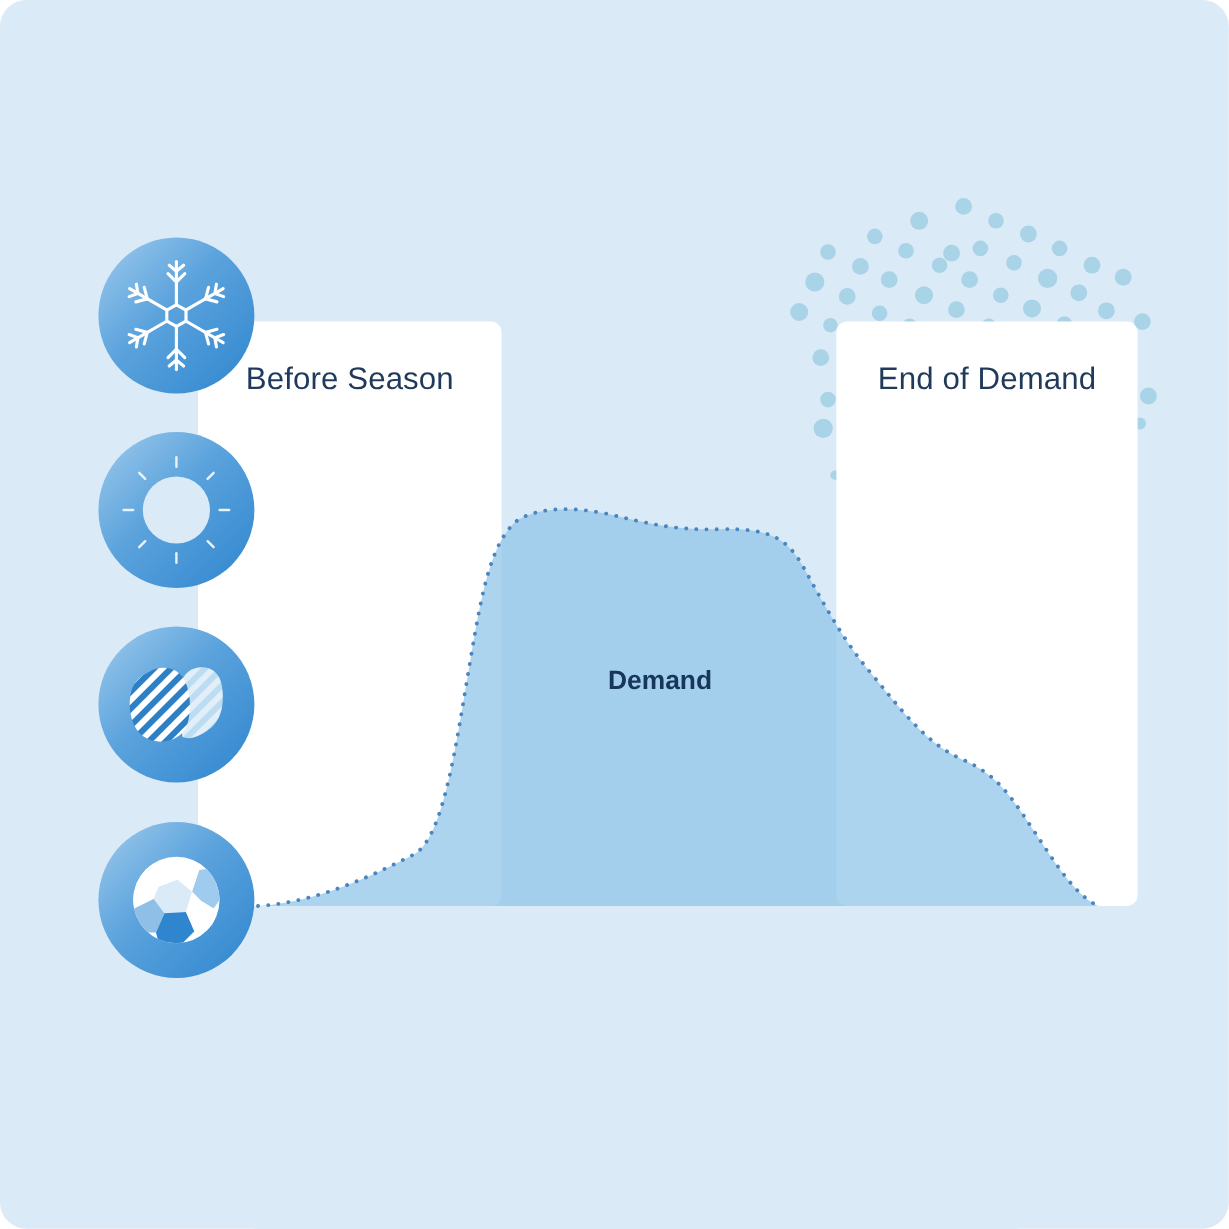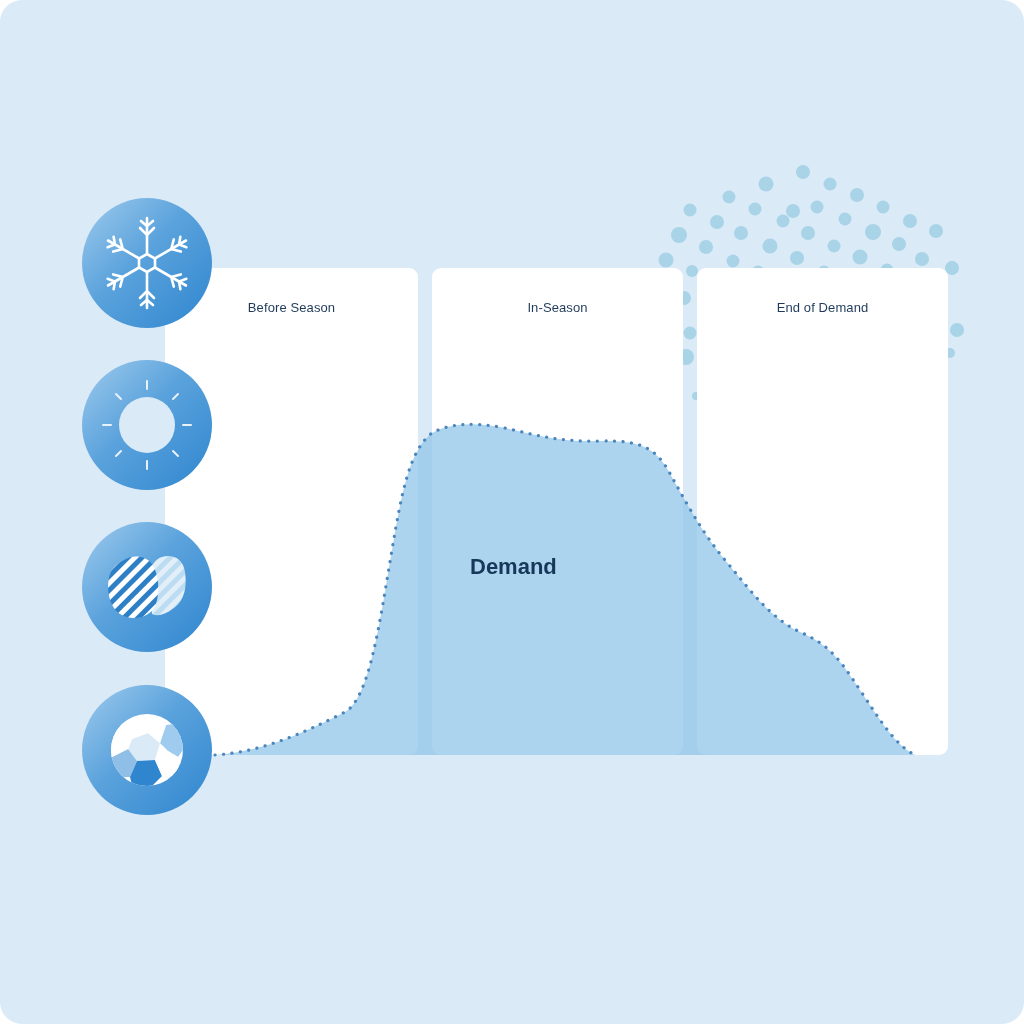--- a/index.html
+++ b/index.html
@@ -1,21 +1,21 @@
 <!DOCTYPE html>
 <html><head>
   <meta charset="utf-8">
   <style>
     html, body { margin: 0; padding: 0; background: #ffffff; }
     body { width: 1024px; height: 1024px; overflow: hidden; font-family: "Liberation Sans", "DejaVu Sans", sans-serif; }
     .canvas { position: absolute; left: 0; top: 0; width: 1024px; height: 1024px; background: #dbeaf7; border-radius: 22px; overflow: hidden; }
     .layer { position: absolute; left: 0; top: 0; width: 1024px; height: 1024px; }
     .panel { position: absolute; top: 268px; height: 487px; background: #ffffff; border-radius: 9px; }
-    .panel-title { position: absolute; left: 0; right: 0; top: 32px; text-align: center; font-size: 13px; color: #1f3a5a; letter-spacing: 0.1px; }
-    .demand-label { position: absolute; left: 470px; top: 554px; width: 160px; font-size: 22px; font-weight: bold; color: #16365a; }
+    .panel-title { position: absolute; left: 0; right: 0; top: 32px; text-align: center; font-size: 26px; color: #1f3a5a; letter-spacing: 0.1px; }
+    .demand-label { position: absolute; left: 470px; top: 554px; width: 160px; text-align: center; font-size: 22px; font-weight: bold; color: #16365a; }
     .icon-circle { position: absolute; left: 82px; width: 130px; height: 130px; border-radius: 50%;
       background: linear-gradient(135deg, #9fcbed 0%, #5aa2dc 45%, #2f86cf 100%); }
     .icon-circle svg { position: absolute; left: 0; top: 0; width: 130px; height: 130px; }
   </style>
 </head>
 <body>
 
 <div class="canvas">
 
   <svg class="layer" viewBox="0 0 1024 1024">
@@ -57,23 +57,20 @@
         <circle cx="957" cy="330" r="7"></circle>
         <circle cx="690" cy="333" r="6.5"></circle>
       <circle cx="686" cy="357" r="8"></circle>
         <circle cx="950" cy="353" r="5"></circle>
         <circle cx="696" cy="396" r="4"></circle>
     </g>
   </svg>
 
   <div class="panel" style="left:165px; width:253px;">
     <div class="panel-title">Before Season</div>
-  </div>
-  <div class="panel" style="left:432px; width:251px;">
-    <div class="panel-title">In-Season</div>
   </div>
   <div class="panel" style="left:697px; width:251px;">
     <div class="panel-title">End of Demand</div>
   </div>
 
   <svg class="layer" viewBox="0 0 1024 1024">
     <path d="M215,755 C260,752 300,735 345,712 C370,698 380,620 392,550 C402,490 410,450 432,433 C450,423 475,422 505,428 C540,436 560,442 600,441 C640,440 655,448 668,470 C685,500 700,530 725,560 C750,590 770,618 800,632 C830,645 840,660 860,690 C880,720 895,745 915,755 Z" fill="#8ec3e8" fill-opacity="0.72"></path>
     <path d="M215,755 C260,752 300,735 345,712 C370,698 380,620 392,550 C402,490 410,450 432,433 C450,423 475,422 505,428 C540,436 560,442 600,441 C640,440 655,448 668,470 C685,500 700,530 725,560 C750,590 770,618 800,632 C830,645 840,660 860,690 C880,720 895,745 915,755" fill="none" stroke="#4a86bd" stroke-width="3.2" stroke-linecap="round" stroke-dasharray="0.1 8.4"></path>
   </svg>
 

